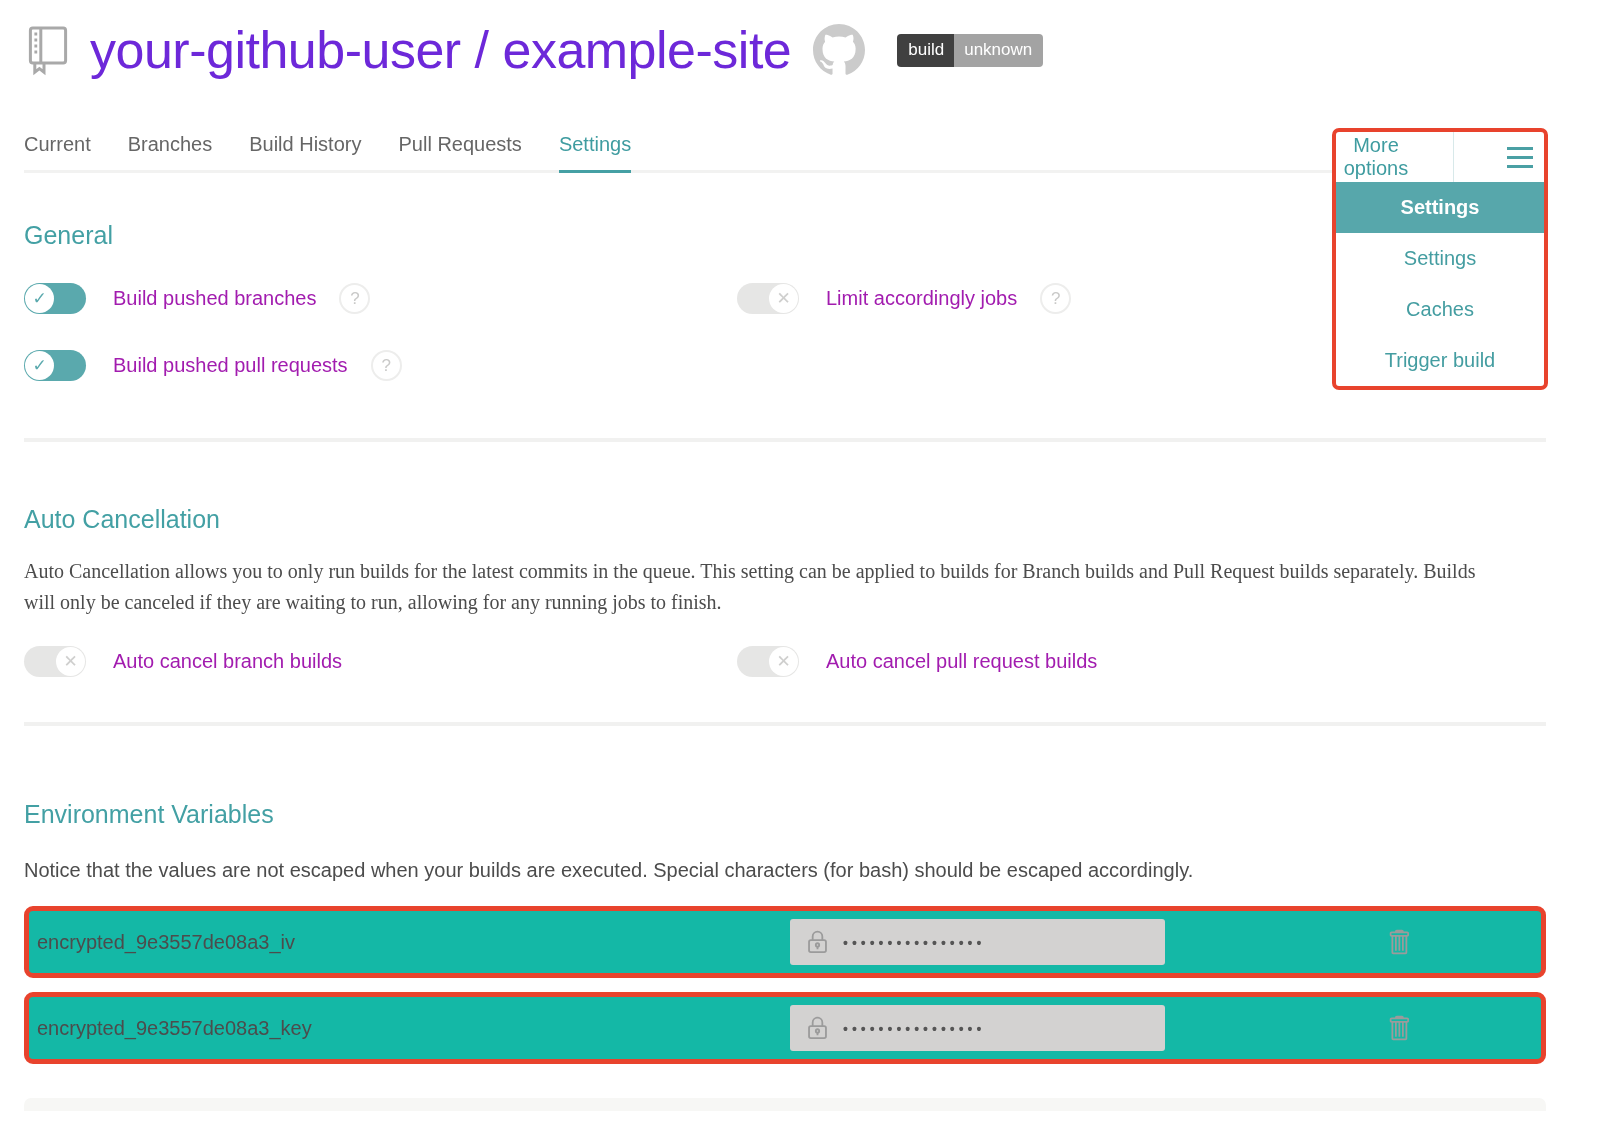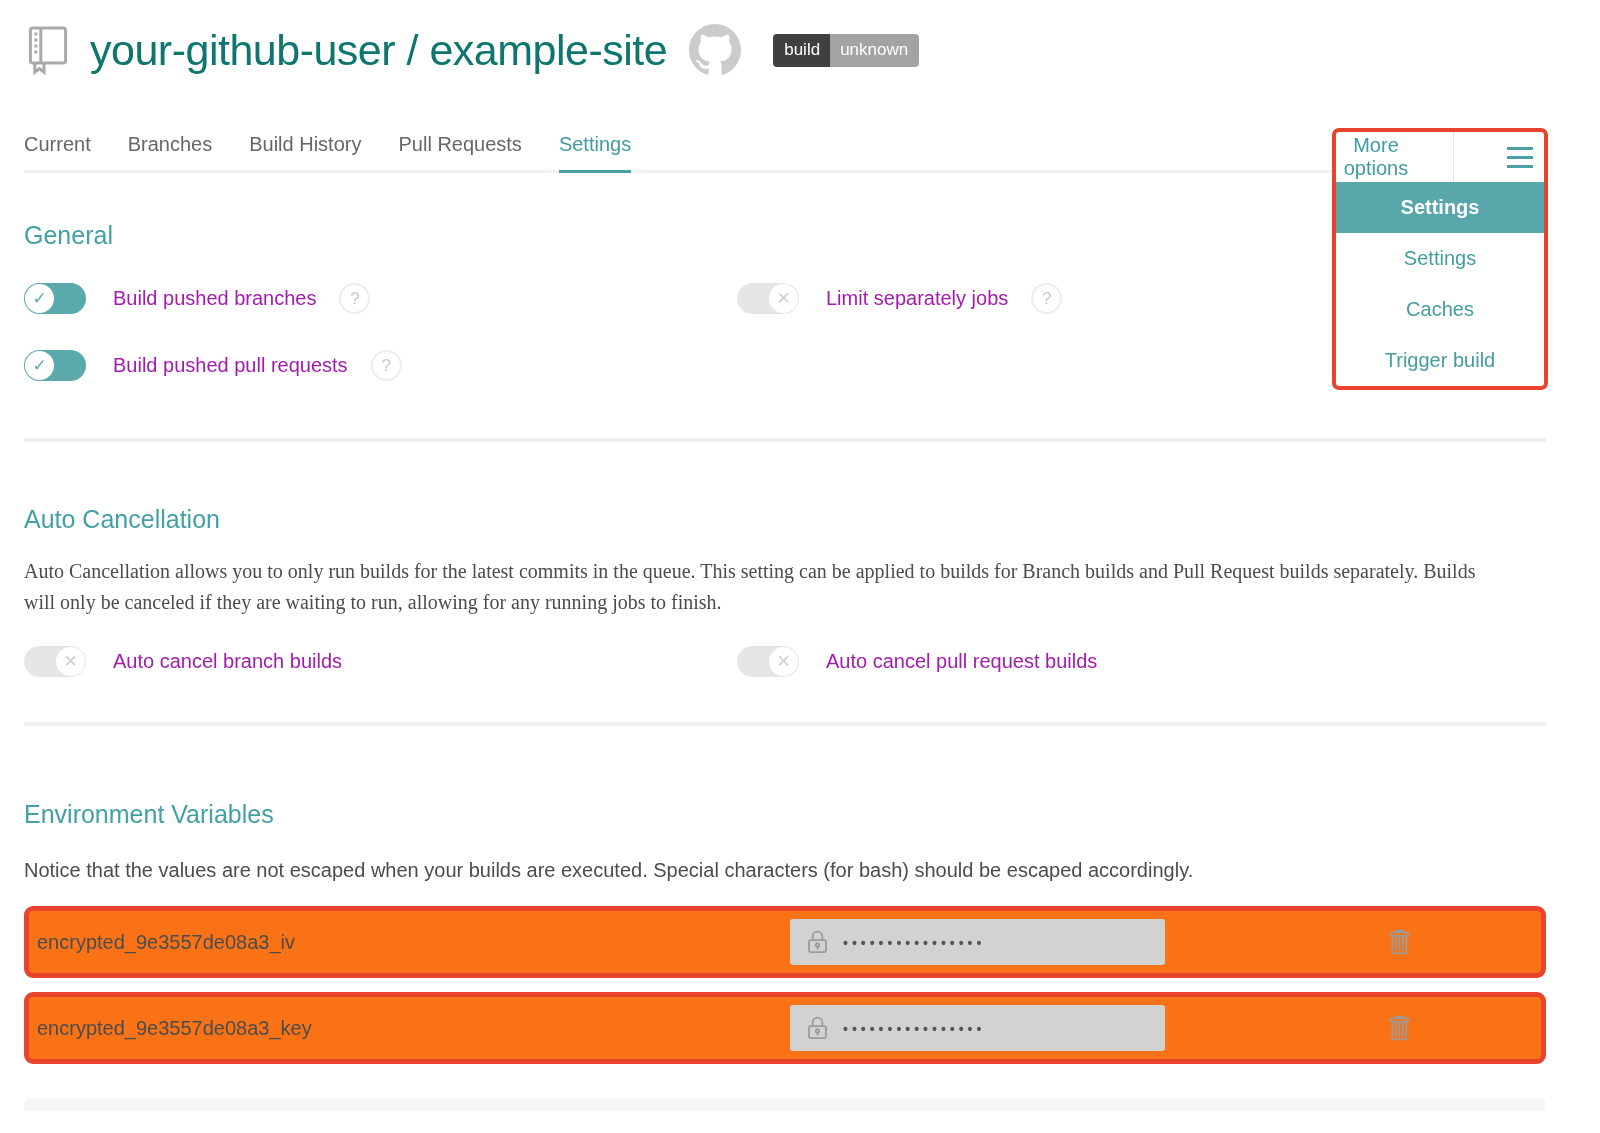--- a/index.html
+++ b/index.html
@@ -4,21 +4,21 @@
 <style>
   * { margin:0; padding:0; box-sizing:border-box; }
   html,body { width:1600px; height:1133px; background:#fff; overflow:hidden;
     font-family:"Liberation Sans", sans-serif; color:#4c4c4c; }
   .page { position:relative; width:1600px; height:1133px; }
   .content { margin-left:24px; width:1522px; }
 
   
   .header { display:flex; align-items:center; padding-top:21px; height:79px; }
   .book-icon { width:48px; height:52px; margin-right:18px; flex:none; }
-  .repo-title { font-size:43px; color:#0f766e; letter-spacing:-0.5px; font-weight:400; white-space:nowrap; }
+  .repo-title { font-size:52px; color:#6d28d9; letter-spacing:-0.5px; font-weight:400; white-space:nowrap; }
   .gh-icon { width:52px; height:52px; margin-left:22px; flex:none; }
   .badge { display:flex; margin-left:32px; border-radius:4px; overflow:hidden;
            font-size:17px; color:#fff; height:33px; align-items:stretch; }
   .badge .b-left { background:#404040; padding:6px 10px 0 11px; }
   .badge .b-right { background:#a3a3a3; padding:6px 11px 0 10px; }
 
   
   .tabs { display:flex; gap:37px; margin-top:54px; border-bottom:3px solid #f2f2f1; }
   .tab { font-size:20px; color:#666; padding-bottom:14px; cursor:pointer; }
   .tab.active { color:#3f9ca0; border-bottom:3px solid #45a0a4; margin-bottom:-3px; }
@@ -61,21 +61,21 @@
     border-radius:50%; display:flex; align-items:center; justify-content:center;
     font-size:17px; line-height:1; }
   .toggle.on .knob { left:1px; color:#5aa9ad; }
   .toggle.off .knob { right:1px; color:#cfcfce; }
   .t-label { font-size:20px; color:#a21caf; }
   .help { width:31px; height:31px; border-radius:50%; border:2px solid #ededec;
     color:#c9c9c8; font-size:17px; display:flex; align-items:center; justify-content:center;
     margin-left:23px; cursor:pointer; flex:none; }
 
   
-  .env-row { margin-top:20px; width:1522px; height:72px; background:#f97316;
+  .env-row { margin-top:20px; width:1522px; height:72px; background:#14b8a6;
     border:5px solid #e8432d; border-radius:9px; display:flex; align-items:center;
     padding-left:8px; }
   .env-row.second { margin-top:14px; }
   .env-name { font-size:20px; color:#4c4c4c; width:753px; flex:none; cursor:text; }
   .env-value { width:375px; height:46px; background:#d3d2d1; border-radius:3px;
     display:flex; align-items:center; padding-left:13px; gap:11px; flex:none; }
   .lock-icon { width:29px; height:29px; flex:none; }
   .dots { font-size:14px; font-weight:700; color:#555; letter-spacing:4px; padding-top:2px; }
   .trash-btn { margin-left:auto; margin-right:125px; width:28px; height:30px; cursor:pointer; }
   .next-row-hint { margin-top:34px; width:1522px; height:13px; background:#f7f7f5;
@@ -126,21 +126,21 @@
         </div>
         <span class="t-label">Build pushed branches</span>
         <span class="help">?</span>
       </div>
       <div class="t-cell">
         <div class="toggle off">
           <span class="knob">
               <span>✕</span>
             </span>
         </div>
-        <span class="t-label">Limit separately jobs</span>
+        <span class="t-label">Limit accordingly jobs</span>
         <span class="help">?</span>
       </div>
     </div>
 
     <div class="t-row second">
       <div class="t-cell left">
         <div class="toggle on">
           <span class="knob">
               <span>✓</span>
             </span>

